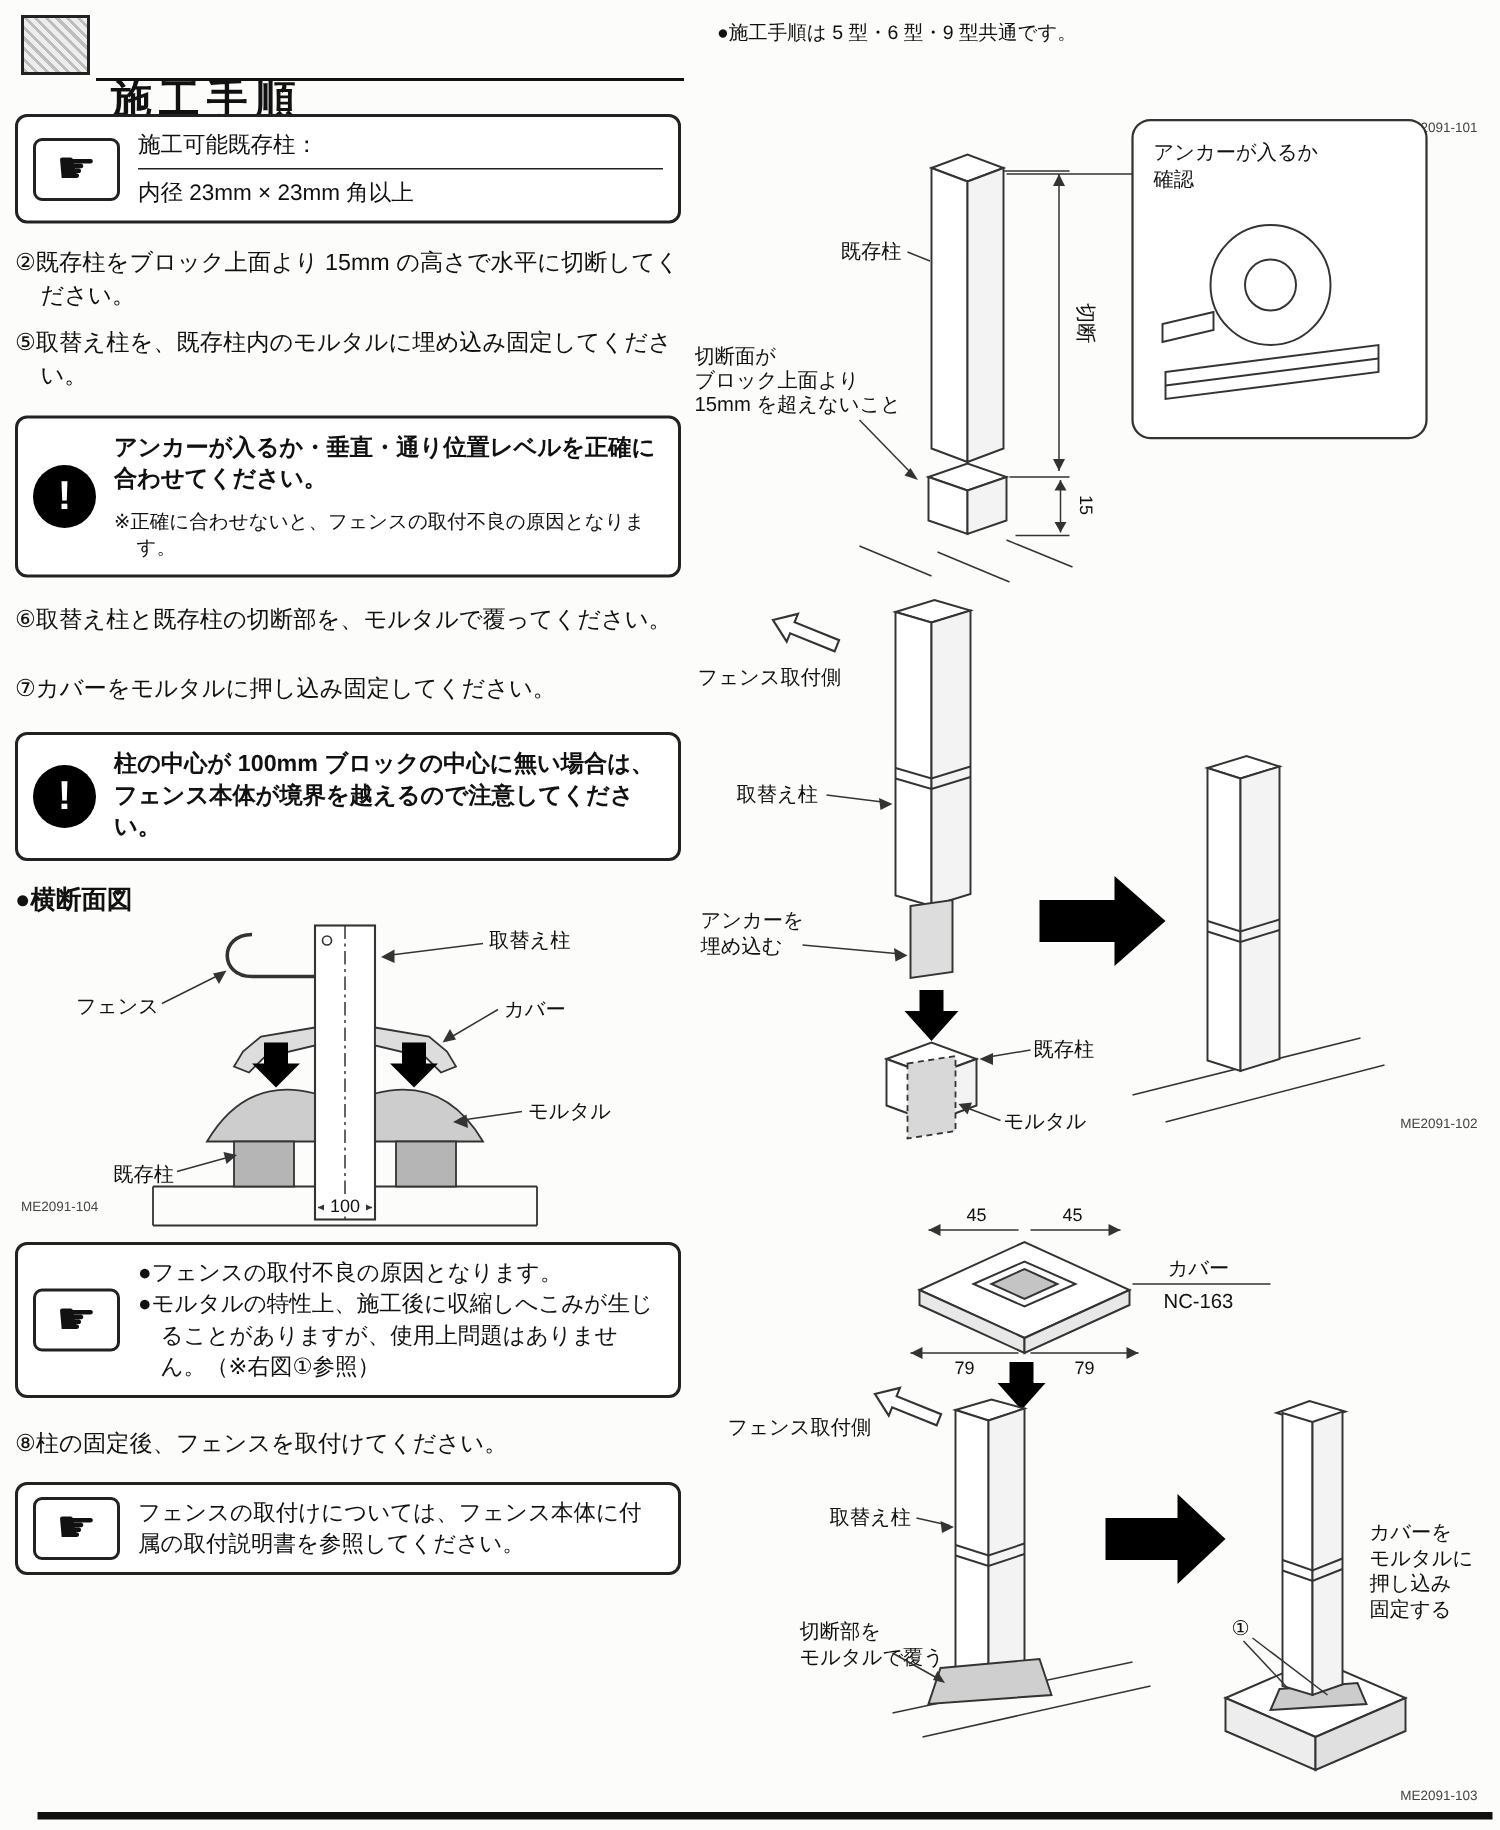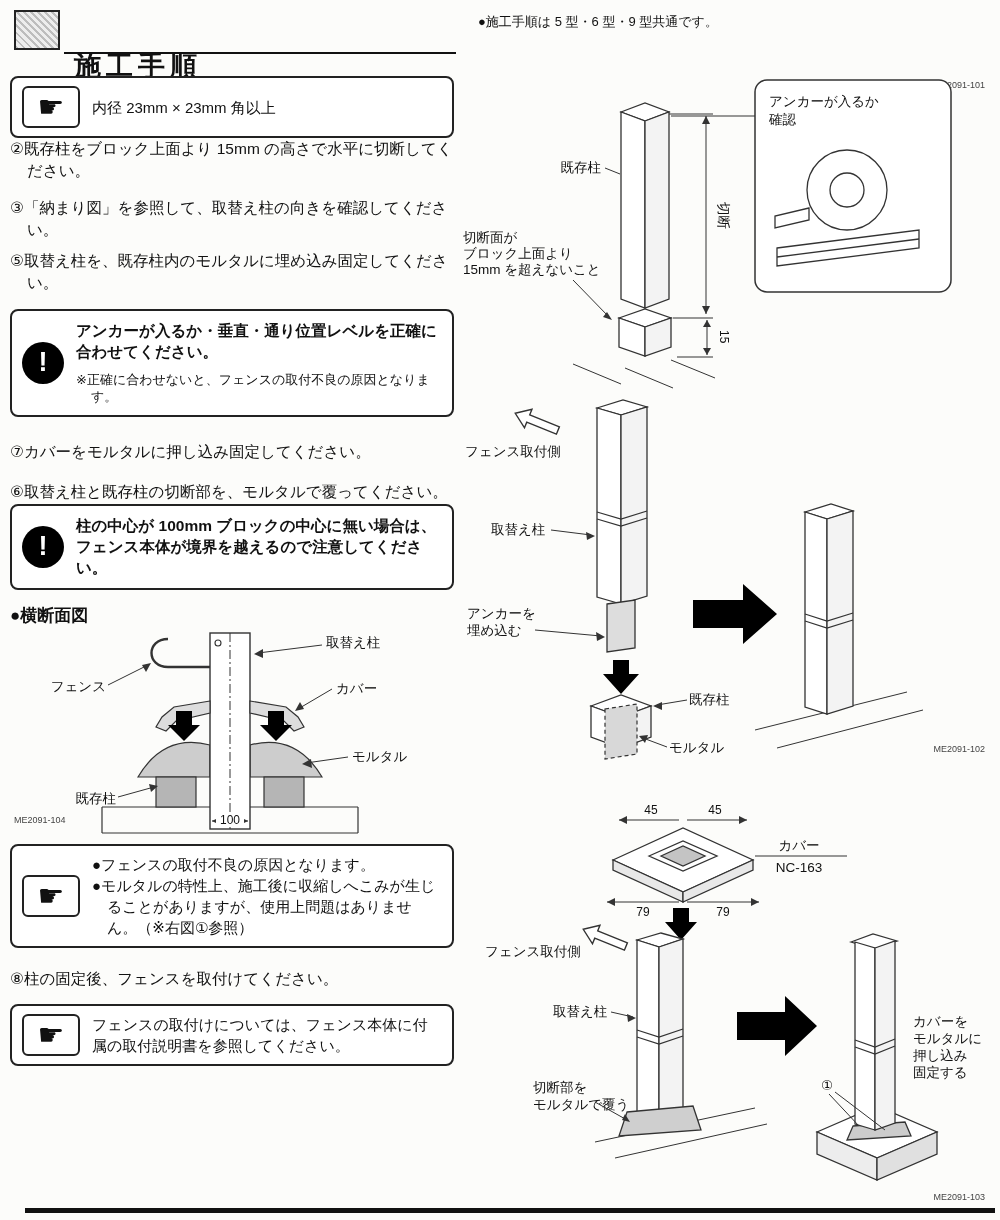--- a/index.html
+++ b/index.html
@@ -35,61 +35,61 @@
   .warn-sub { font-size:13px; line-height:1.35; margin-top:8px; padding-left:15px; text-indent:-15px; }
   .section-heading { font-size:17px; font-weight:bold; }
   .fig { position:absolute; left:455px; }
   svg { display:block; }
   svg text { font-size:13px; fill:#111; }
   .figid { font-size:9px; fill:#444; }
   .lbl { font-size:13.5px; }
   .dim { font-size:12px; }
   .scan-bar { position:absolute; left:25px; top:1208px; width:970px; height:5px; background:#111; }
   .mt6{margin-top:6px}.mt8{margin-top:8px}.mt12{margin-top:12px}.mt14{margin-top:14px}
-  .mt16{}.mt18{margin-top:18px}.mt20{margin-top:20px}.mt24{margin-top:24px}.mt26{margin-top:26px}
+  .mt16{margin-top:16px}.mt18{margin-top:18px}.mt20{margin-top:20px}.mt24{margin-top:24px}.mt26{margin-top:26px}
   .mt4{margin-top:4px}
 </style>
 </head>
 <body>
 
 <div class="header-icon"></div>
 <div class="header-title">施工手順</div>
 <div class="header-rule"></div>
 <div class="header-notes">
   <div>●施工手順は 5 型・6 型・9 型共通です。</div>
 </div>
 
 <div class="left-col">
 
 
   <div class="note-box mt12">
     <div class="hand-icon">
         <span>☛</span>
       </div>
     <div class="note-body">
+      <div class="underlined">施工可能既存柱：</div>
       <div>内径 23mm × 23mm 角以上</div>
     </div>
   </div>
 
   <p class="step mt16">②既存柱をブロック上面より 15mm の高さで水平に切断してください。</p>
-  <p class="step mt14">③「納まり図」を参照して、取替え柱の向きを確認してください。</p>
   <p class="step mt8">⑤取替え柱を、既存柱内のモルタルに埋め込み固定してください。</p>
 
   <div class="warn-box mt14">
     <div class="warn-icon">
         <span>!</span>
       </div>
     <div class="warn-body">
       <div class="warn-main">アンカーが入るか・垂直・通り位置レベルを正確に合わせてください。</div>
       <div class="warn-sub">※正確に合わせないと、フェンスの取付不良の原因となります。</div>
     </div>
   </div>
 
+  <p class="step mt18">⑥取替え柱と既存柱の切断部を、モルタルで覆ってください。</p>
   <p class="step mt24">⑦カバーをモルタルに押し込み固定してください。</p>
-  <p class="step mt18">⑥取替え柱と既存柱の切断部を、モルタルで覆ってください。</p>
 
   <div class="warn-box mt16">
     <div class="warn-icon">
         <span>!</span>
       </div>
     <div class="warn-body">
       <div class="warn-main">柱の中心が 100mm ブロックの中心に無い場合は、フェンス本体が境界を越えるので注意してください。</div>
     </div>
   </div>
 

